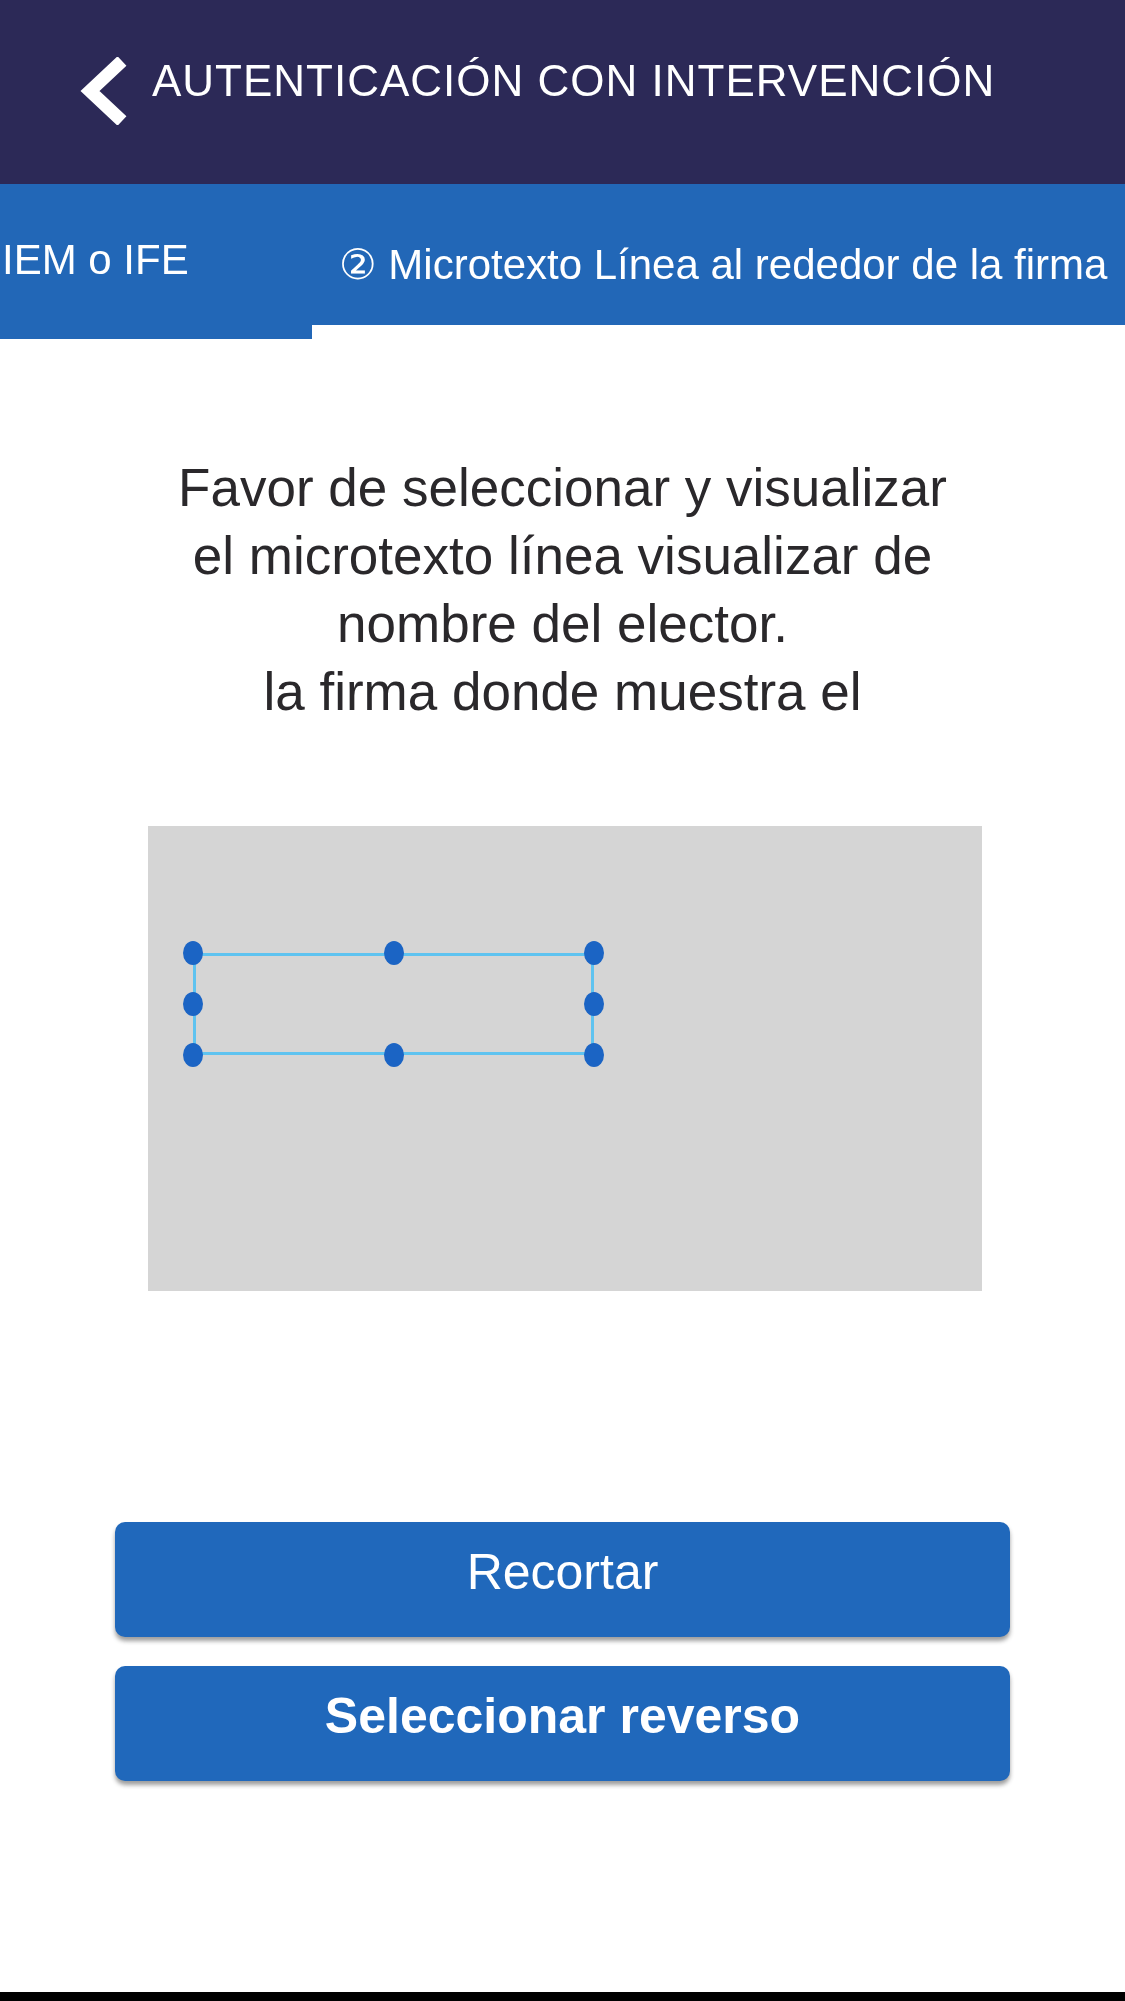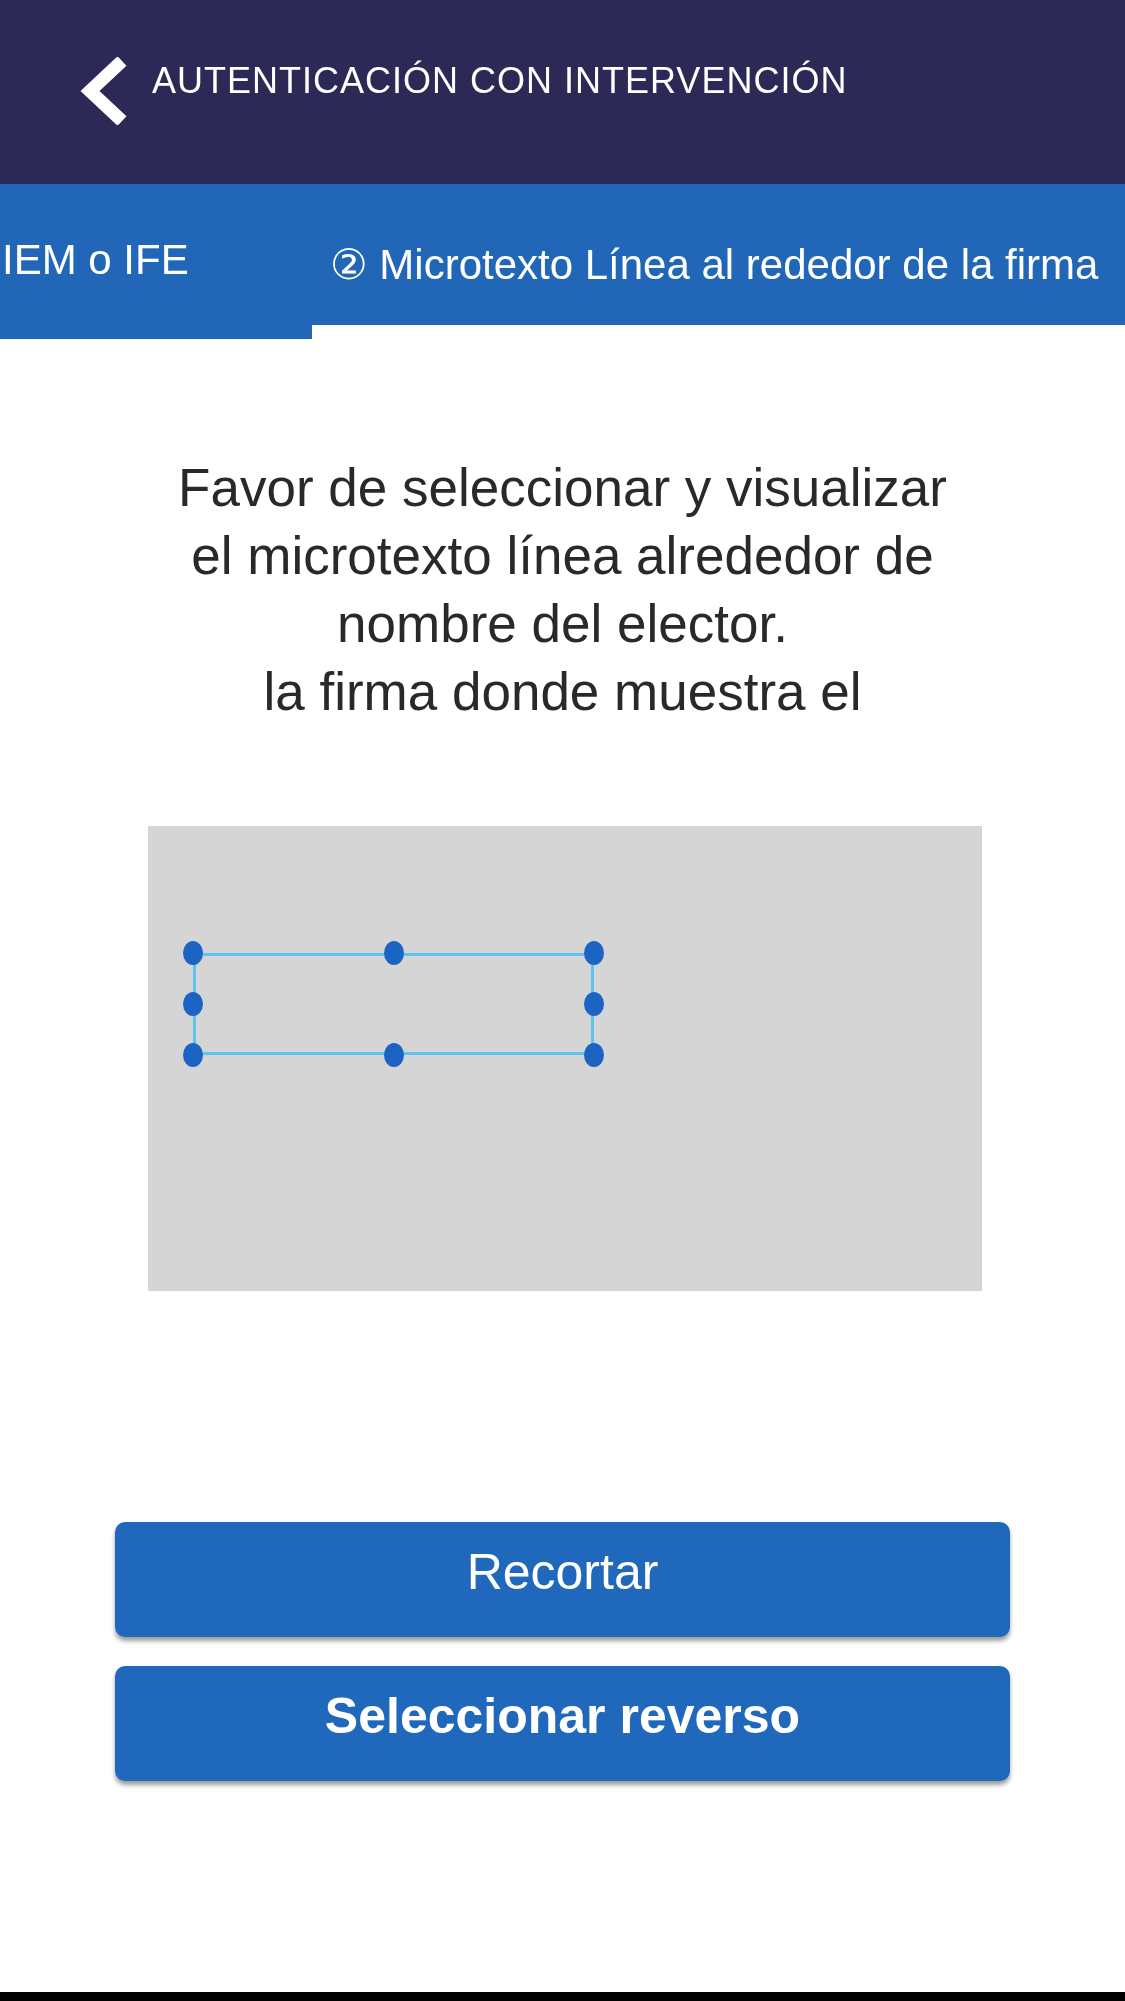--- a/index.html
+++ b/index.html
@@ -18,40 +18,40 @@
   }
   .back-btn {
     position: absolute; left: 63px; top: 48px;
     width: 80px; height: 90px;
     display: flex; align-items: center; justify-content: center;
     cursor: pointer;
   }
   .header-title {
     position: absolute; left: 152px; top: 0; height: 161px;
     display: flex; align-items: center;
-    color: #ffffff; font-size: 36px; letter-spacing: 1px;
+    color: #ffffff; font-size: 44px; letter-spacing: 1px;
     white-space: nowrap;
   }
 
   
   .tabbar {
     position: absolute; left: 0; top: 184px;
     width: 1125px; height: 141px;
     background: #2267b7;
     overflow: visible;
   }
   .tab-left {
     position: absolute; left: 2px; top: 0; height: 141px;
     display: flex; align-items: center;
     color: #ffffff; font-size: 42px; white-space: nowrap;
     padding-top: 11px; box-sizing: border-box;
     cursor: pointer;
   }
   .tab-right {
-    position: absolute; left: 330px; top: 0; height: 141px;
+    position: absolute; left: 339px; top: 0; height: 141px;
     display: flex; align-items: center;
     color: #ffffff; font-size: 42px; white-space: nowrap;
     padding-top: 20px; box-sizing: border-box;
     cursor: pointer;
   }
   .tab-indicator {
     position: absolute; left: 0; top: 141px;
     width: 312px; height: 14px;
     background: #2267b7;
   }
@@ -120,21 +120,21 @@
 </div>
 
 <div class="tabbar">
   <div class="tab-left">IEM o IFE</div>
   <div class="tab-right">② Microtexto Línea al rededor de la firma</div>
   <div class="tab-indicator"></div>
 </div>
 
 <div class="instruction">
   <div>Favor de seleccionar y visualizar</div>
-  <div>el microtexto línea alrededor de</div>
+  <div>el microtexto línea visualizar de</div>
   <div>nombre del elector.</div>
   <div>la firma donde muestra el</div>
 </div>
 
 <div class="image-canvas">
   <div class="crop-rect"></div>
 
   <div class="handle" style="left:35px;  top:115px;"></div>
   <div class="handle" style="left:236px; top:115px;"></div>
   <div class="handle" style="left:436px; top:115px;"></div>

